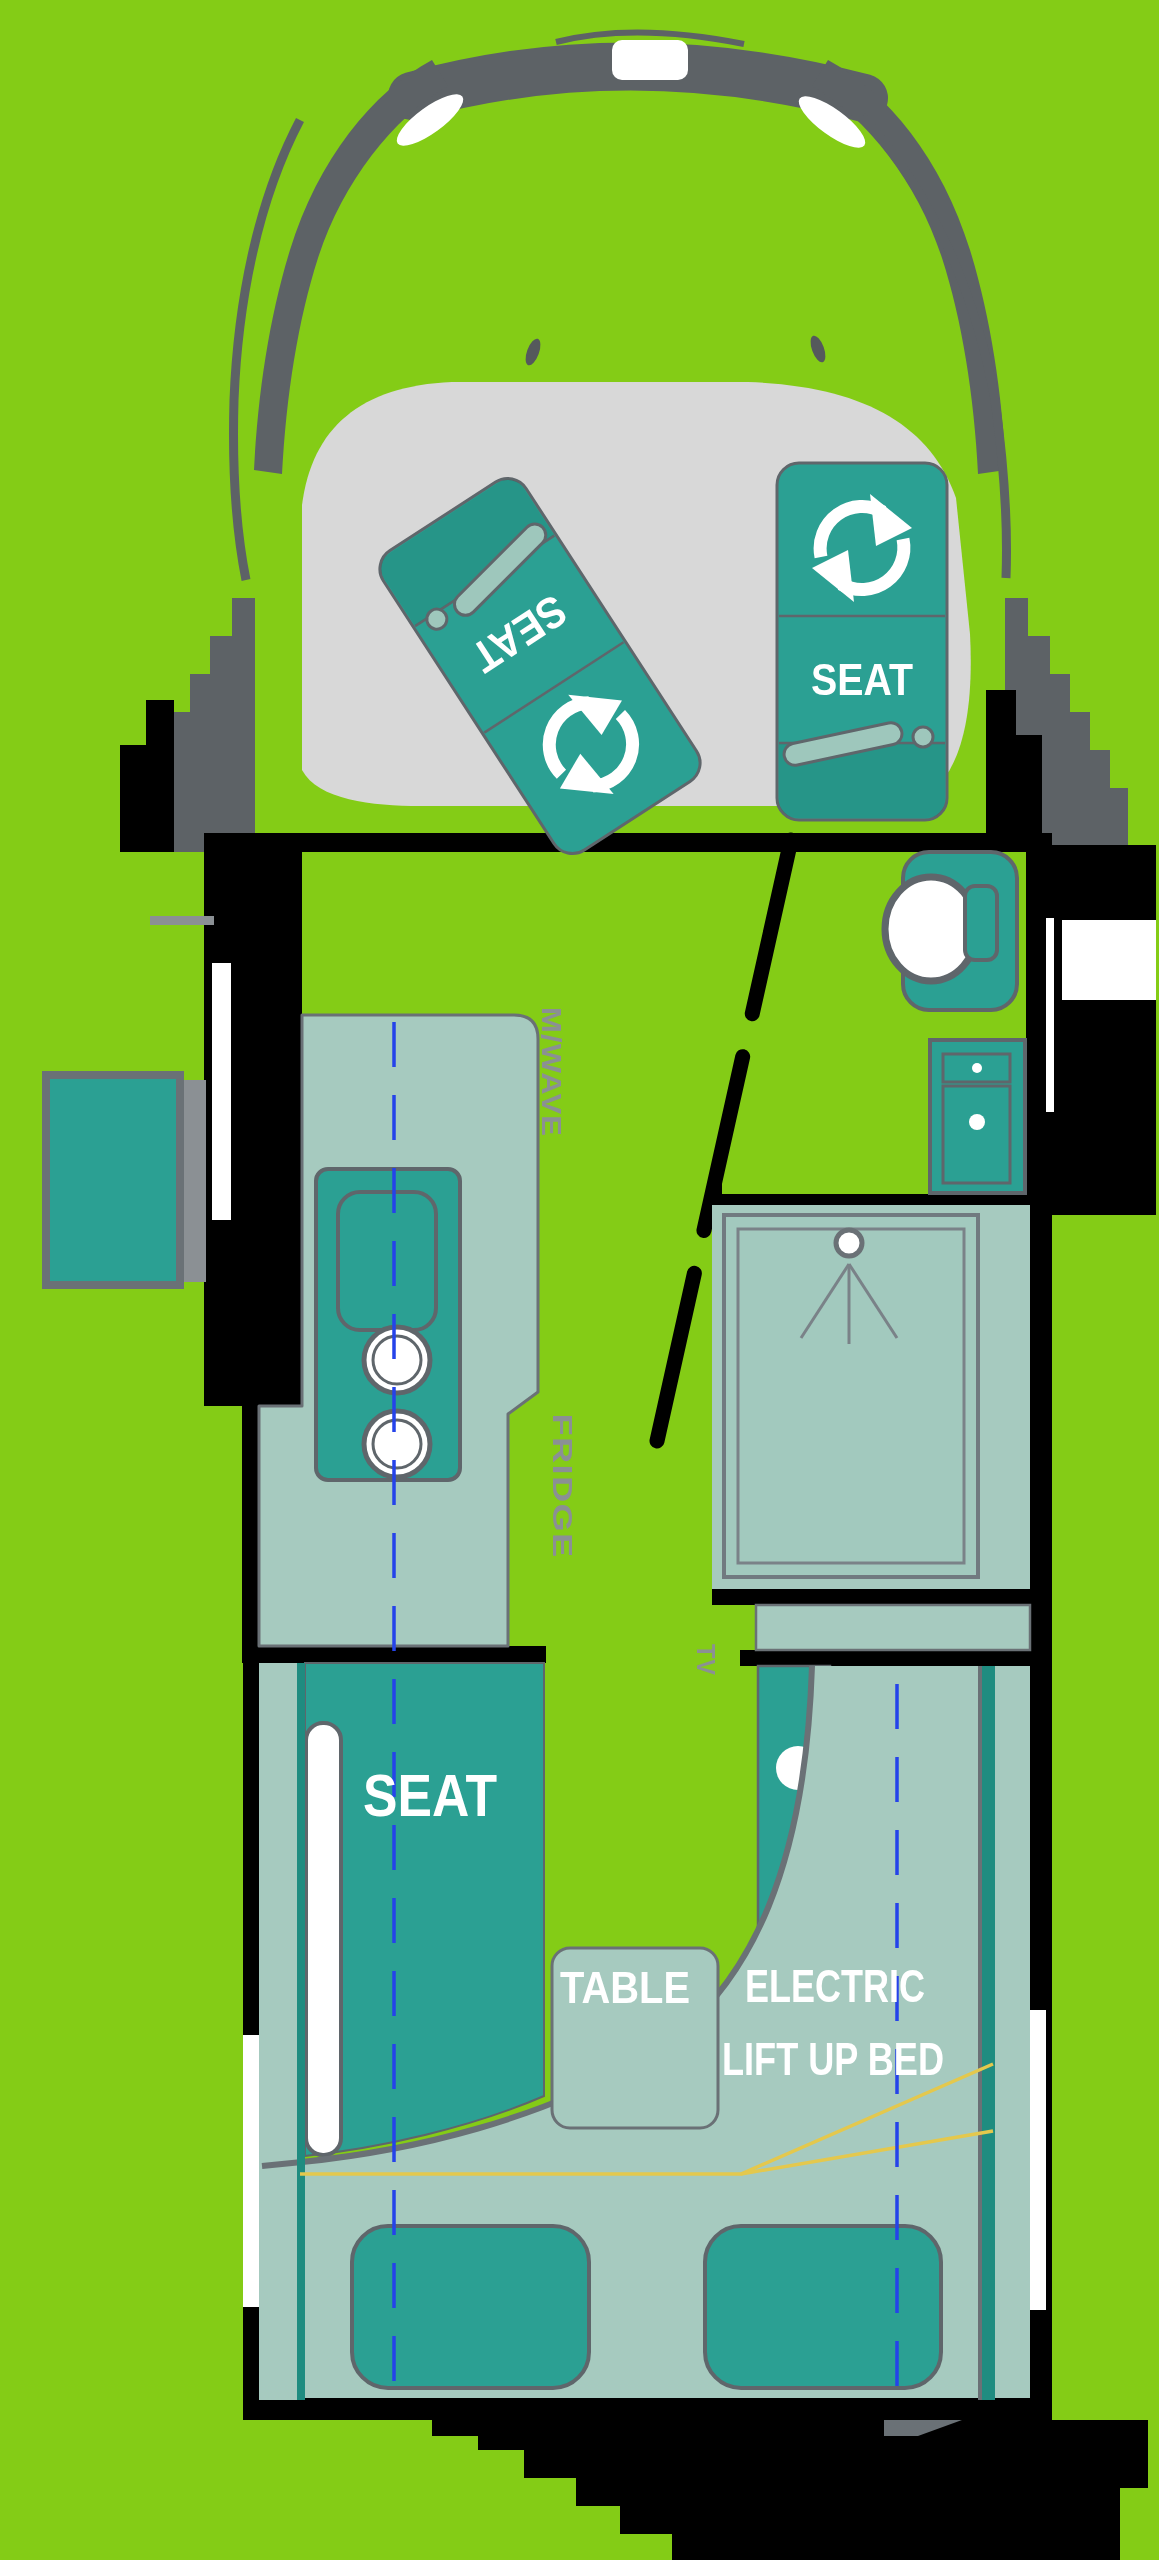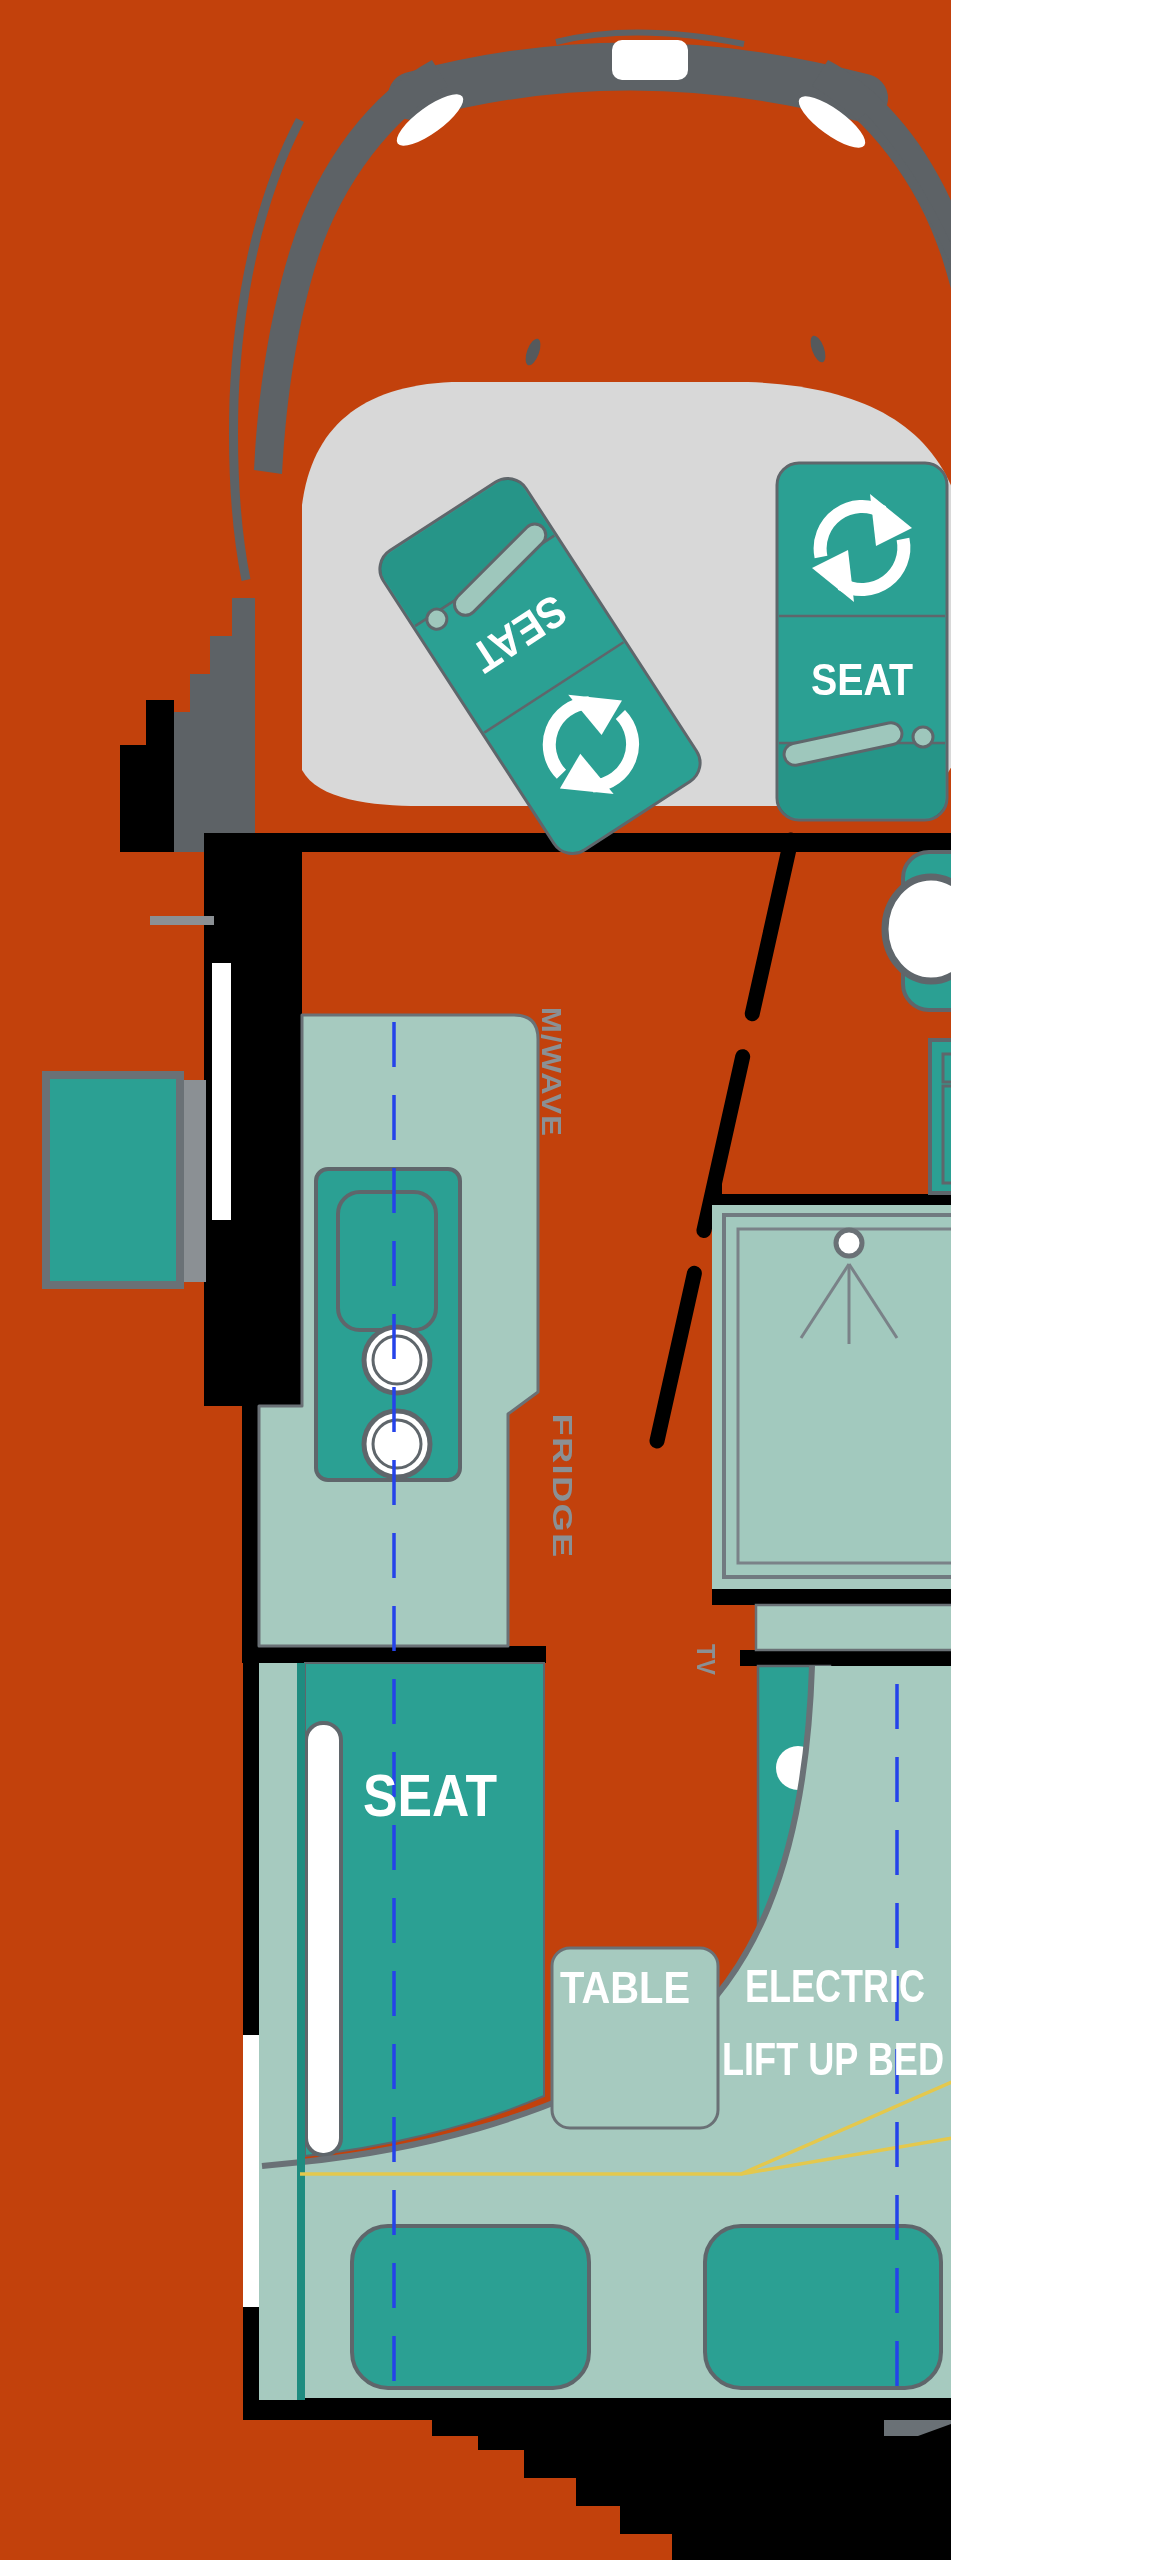--- a/index.html
+++ b/index.html
@@ -1,16 +1,16 @@
 <!DOCTYPE html>
 <html><head>
 <meta charset="utf-8">
 <style>
   html,body{margin:0;padding:0;background:#ffffff;}
-  .stage{position:relative;width:951px;height:2560px;background:#c2410c;overflow:hidden;}
+  .stage{position:relative;width:1159px;height:2560px;background:#84cc16;overflow:hidden;}
   svg{display:block;}
   text{font-family:"Liberation Sans",sans-serif;font-weight:700;}
   .lbl-white{fill:#ffffff;}
   .lbl-gray{fill:#8b9094;letter-spacing:1px;}
 </style>
 </head>
 <body>
 
 <div class="stage">
 <svg width="1159" height="2560" viewBox="0 0 1159 2560">

